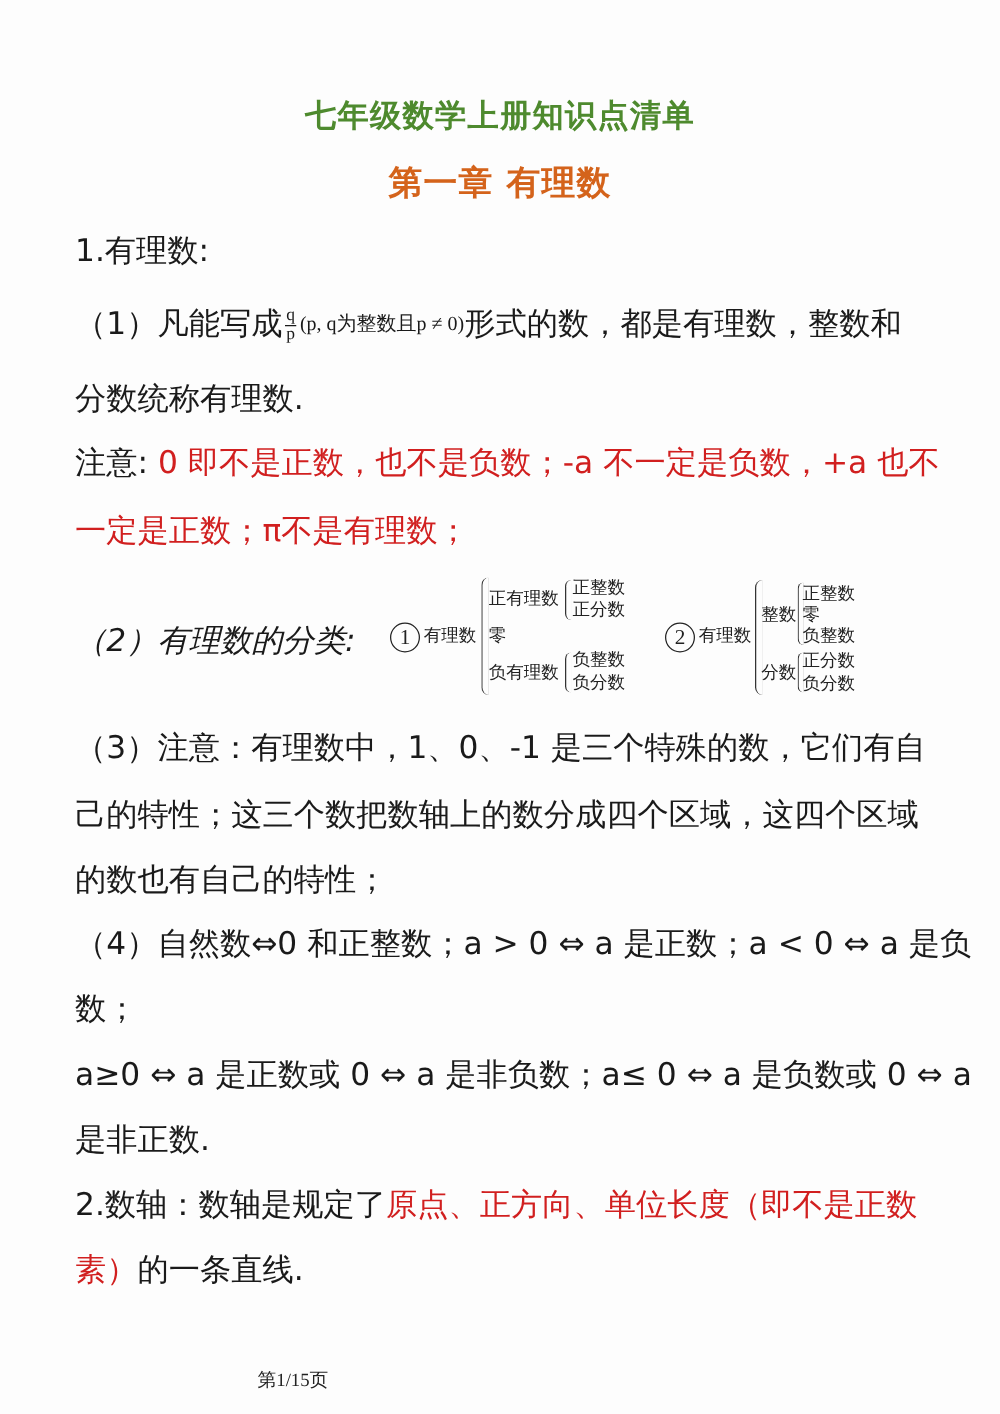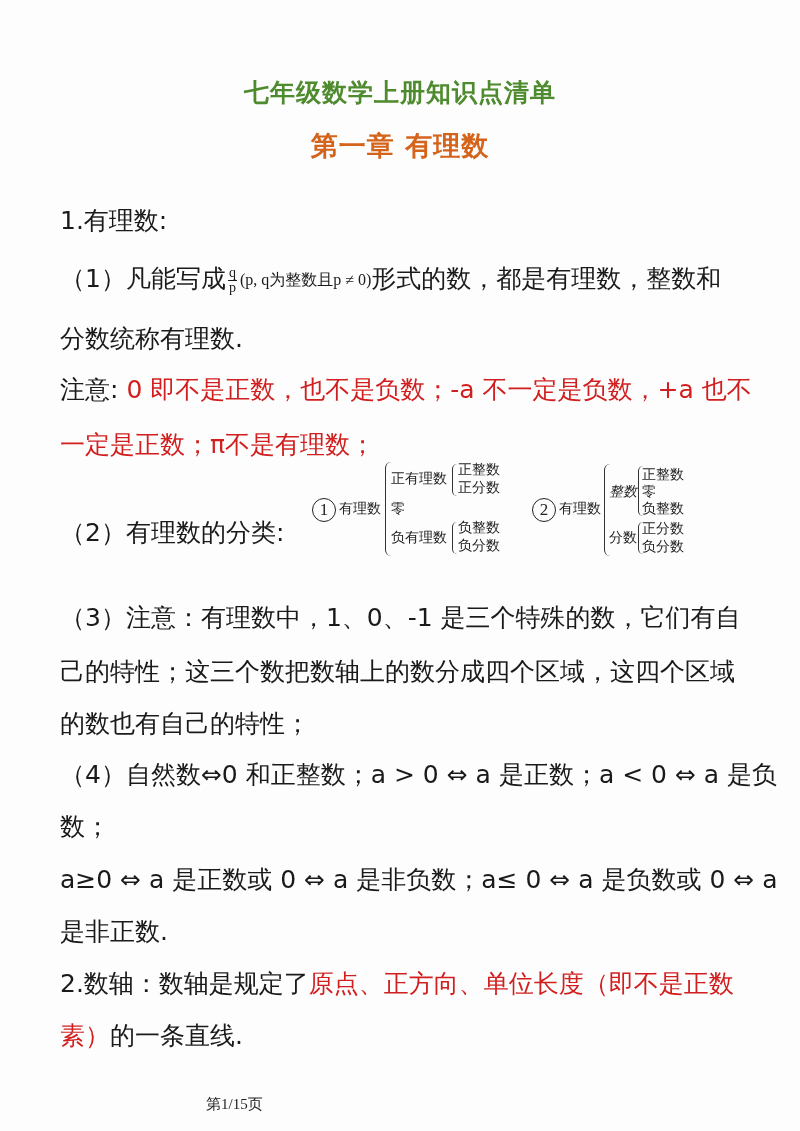--- a/index.html
+++ b/index.html
@@ -17,21 +17,21 @@
     font-family: "DejaVu Sans", sans-serif; font-weight: bold;
     font-size: 25px; color: #4e8a2e; letter-spacing: 1px;
   }
   .chapter {
     position: absolute; top: 128px; left: 0; width: 800px; text-align: center;
     font-family: "DejaVu Sans", sans-serif; font-weight: bold;
     font-size: 27px; color: #d4631b; letter-spacing: 1px;
   }
   .line {
     position: absolute; left: 60px; font-size: 25px; white-space: nowrap;
-    font-family: "DejaVu Sans", sans-serif; line-height: 30px; margin-top: 20px;
+    font-family: "DejaVu Sans", sans-serif; line-height: 30px;
   }
   .red { color: #d11f1f; }
   .frac {
     display: inline-block; vertical-align: middle; text-align: center;
     font-family: "Liberation Serif", serif; font-size: 14px; line-height: 14px;
     margin: 0 3px 0 2px;
   }
   .frac span { display: block; }
   .frac .top { border-bottom: 1px solid #1a1a1a; padding: 0 1px; }
   .cond {
@@ -69,42 +69,42 @@
   <div class="line" style="top:244px;">
     <span>（1）凡能写成</span><span class="frac"><span class="top">q</span><span>p</span></span><span class="cond">(p, q为整数且p ≠ 0)</span><span>形式的数，都是有理数，整数和</span>
   </div>
   <div class="line" style="top:304px;">分数统称有理数.</div>
 
   <div class="line" style="top:355px;">
     <span>注意:</span><span class="red"> 0 即不是正数，也不是负数；-a 不一定是负数，+a 也不</span>
   </div>
   <div class="line red" style="top:410px;">一定是正数；π不是有理数；</div>
 
-  <div class="line" style="top:498px;">（2）有理数的分类:</div>
+  <div class="line" style="top:498px;font-style:italic;">（2）有理数的分类:</div>
 
   <div class="tree" style="left:312px; top:460px; width:210px; height:100px;">
     <div class="circ" style="left:0; top:38px;">1</div>
     <div class="tlabel" style="left:27px; top:40px;">有理数</div>
     <div class="brace" style="left:73px; top:2px; width:5px; height:94px;"></div>
     <div class="tlabel" style="left:79px; top:10px;">正有理数</div>
     <div class="brace" style="left:140px; top:4px; width:4px; height:32px;"></div>
     <div class="tlabel" style="left:146px; top:1px;">正整数</div>
     <div class="tlabel" style="left:146px; top:19px;">正分数</div>
     <div class="tlabel" style="left:79px; top:40px;">零</div>
     <div class="tlabel" style="left:79px; top:69px;">负有理数</div>
     <div class="brace" style="left:140px; top:62px; width:4px; height:32px;"></div>
     <div class="tlabel" style="left:146px; top:59px;">负整数</div>
     <div class="tlabel" style="left:146px; top:77px;">负分数</div>
   </div>
 
   <div class="tree" style="left:532px; top:460px; width:180px; height:100px;">
     <div class="circ" style="left:0; top:38px;">2</div>
     <div class="tlabel" style="left:27px; top:40px;">有理数</div>
     <div class="brace" style="left:72px; top:4px; width:5px; height:92px;"></div>
-    <div class="tlabel" style="left:77px; top:23px;font-style:italic;">整数</div>
+    <div class="tlabel" style="left:77px; top:23px;">整数</div>
     <div class="brace" style="left:106px; top:6px; width:4px; height:50px;"></div>
     <div class="tlabel" style="left:110px; top:6px;">正整数</div>
     <div class="tlabel" style="left:110px; top:23px;">零</div>
     <div class="tlabel" style="left:110px; top:40px;">负整数</div>
     <div class="tlabel" style="left:77px; top:69px;">分数</div>
     <div class="brace" style="left:106px; top:62px; width:4px; height:32px;"></div>
     <div class="tlabel" style="left:110px; top:60px;">正分数</div>
     <div class="tlabel" style="left:110px; top:78px;">负分数</div>
   </div>
 

